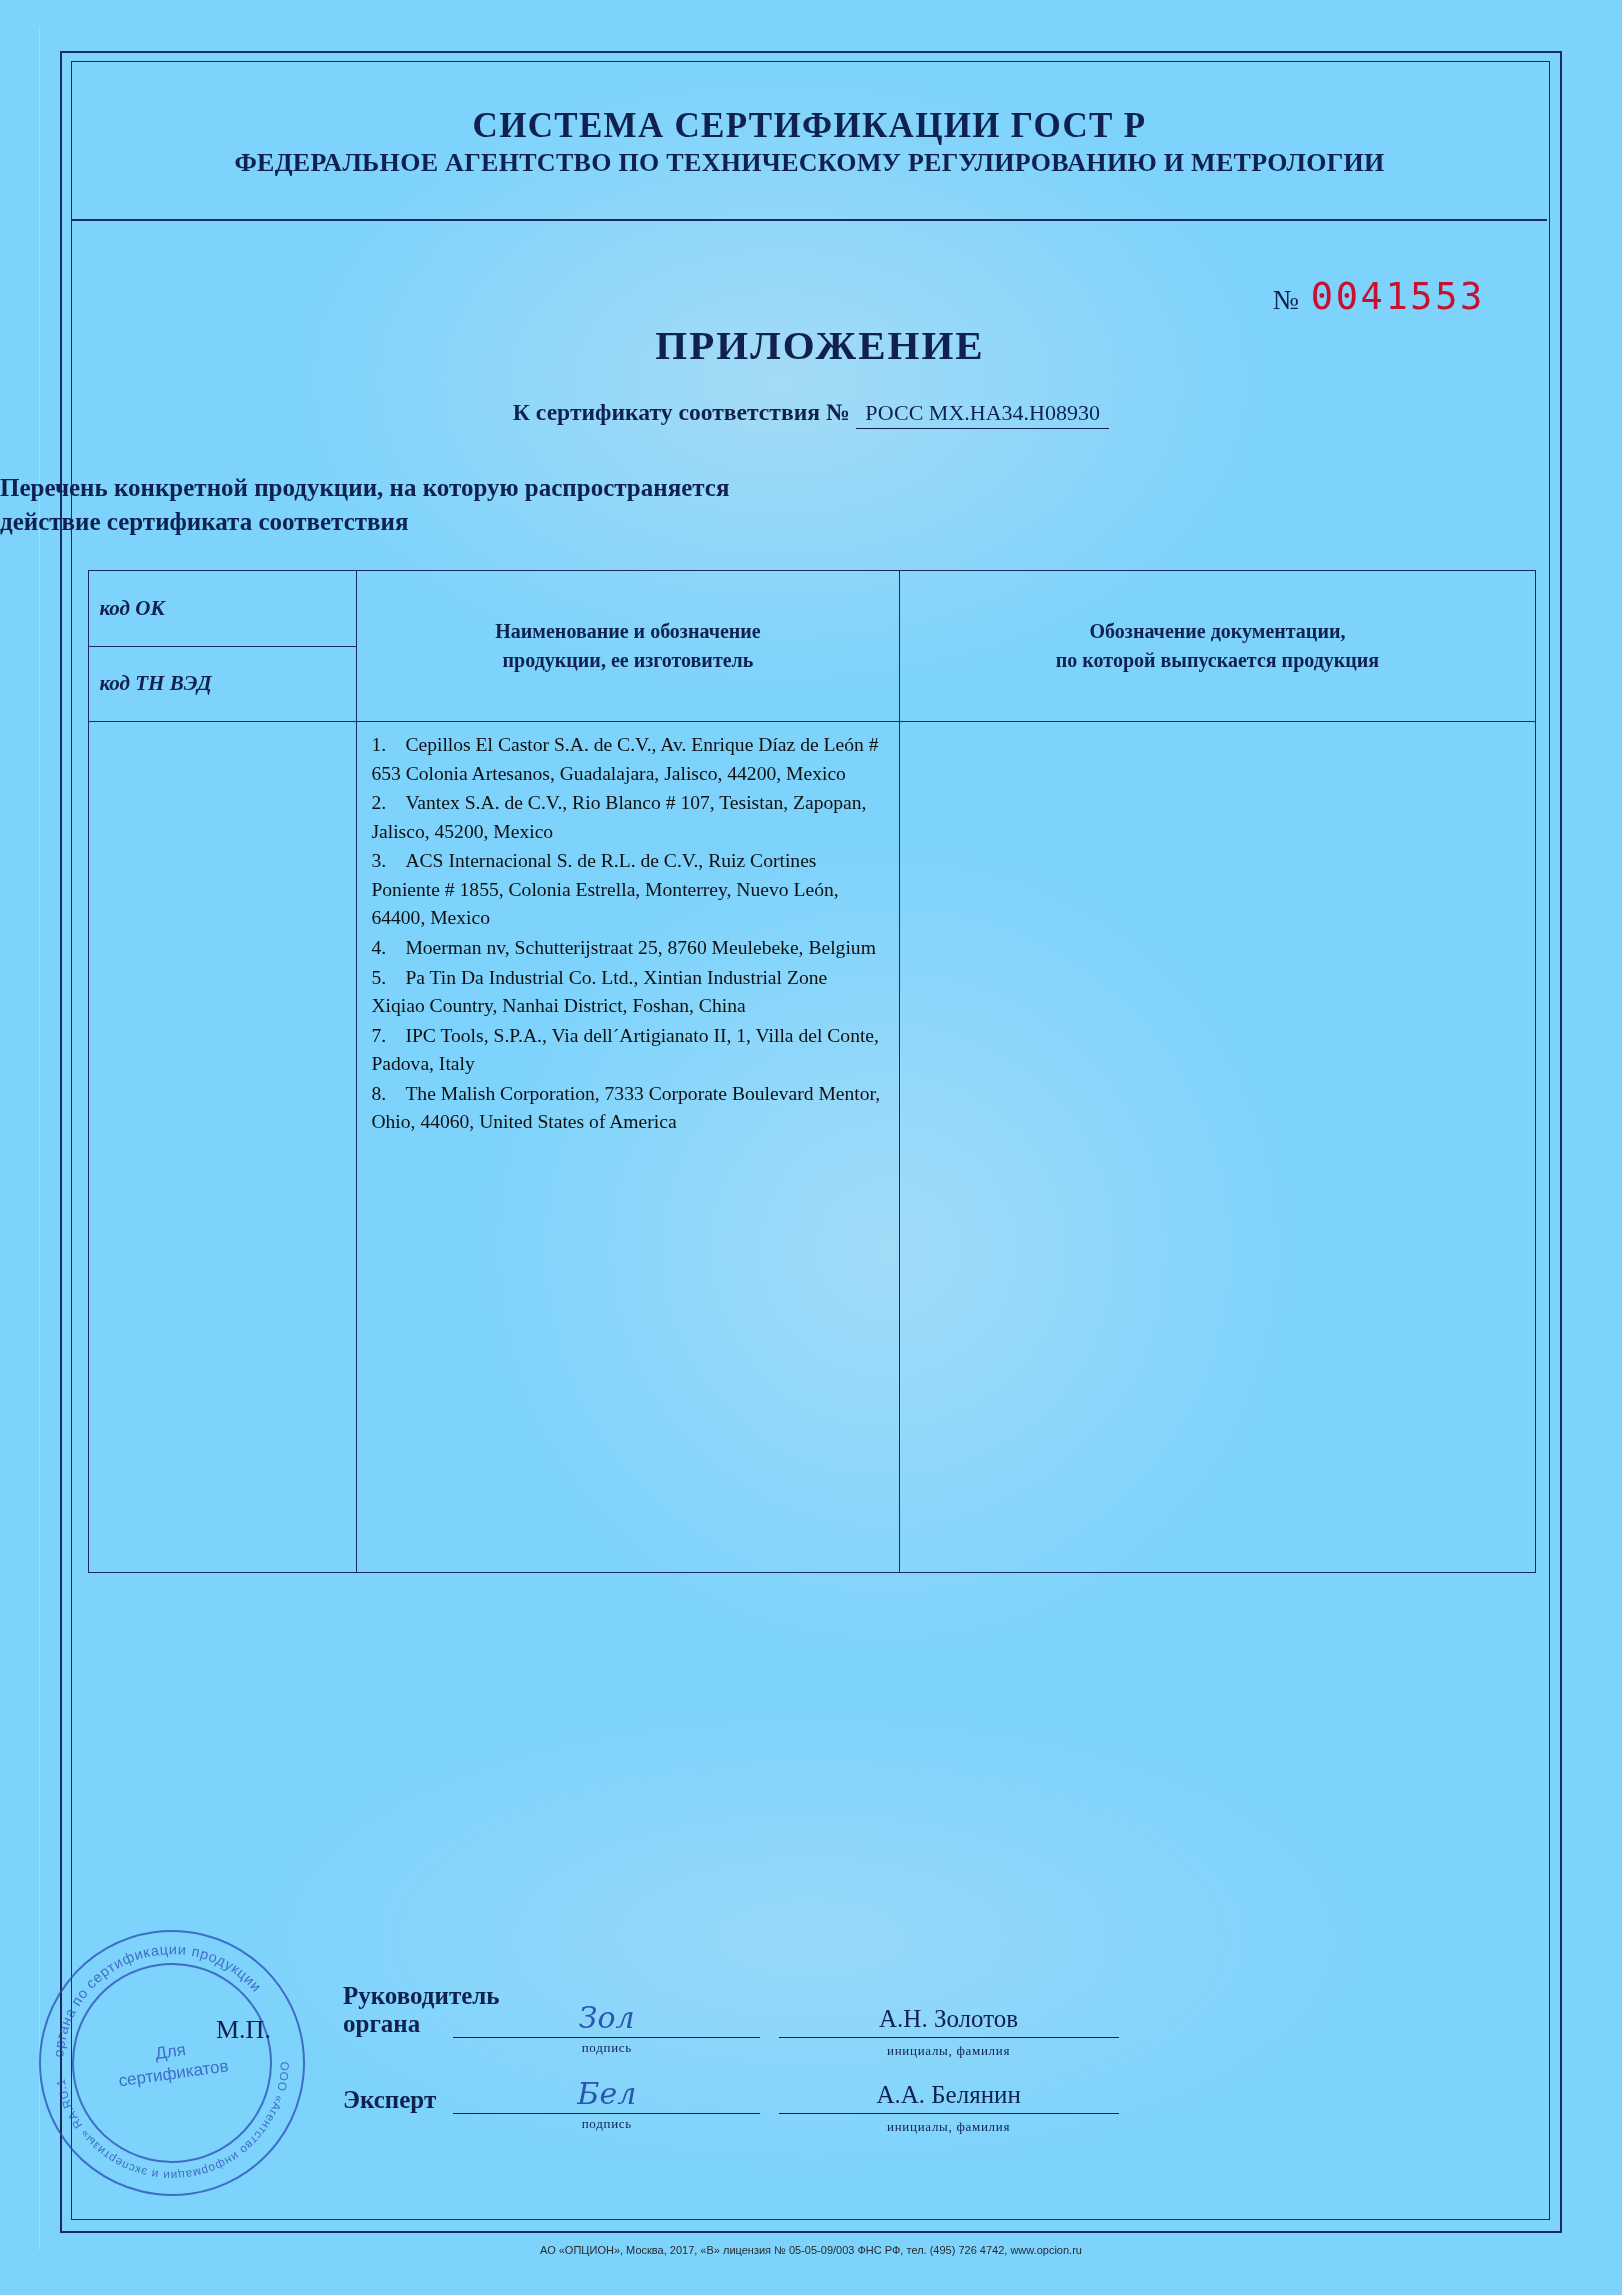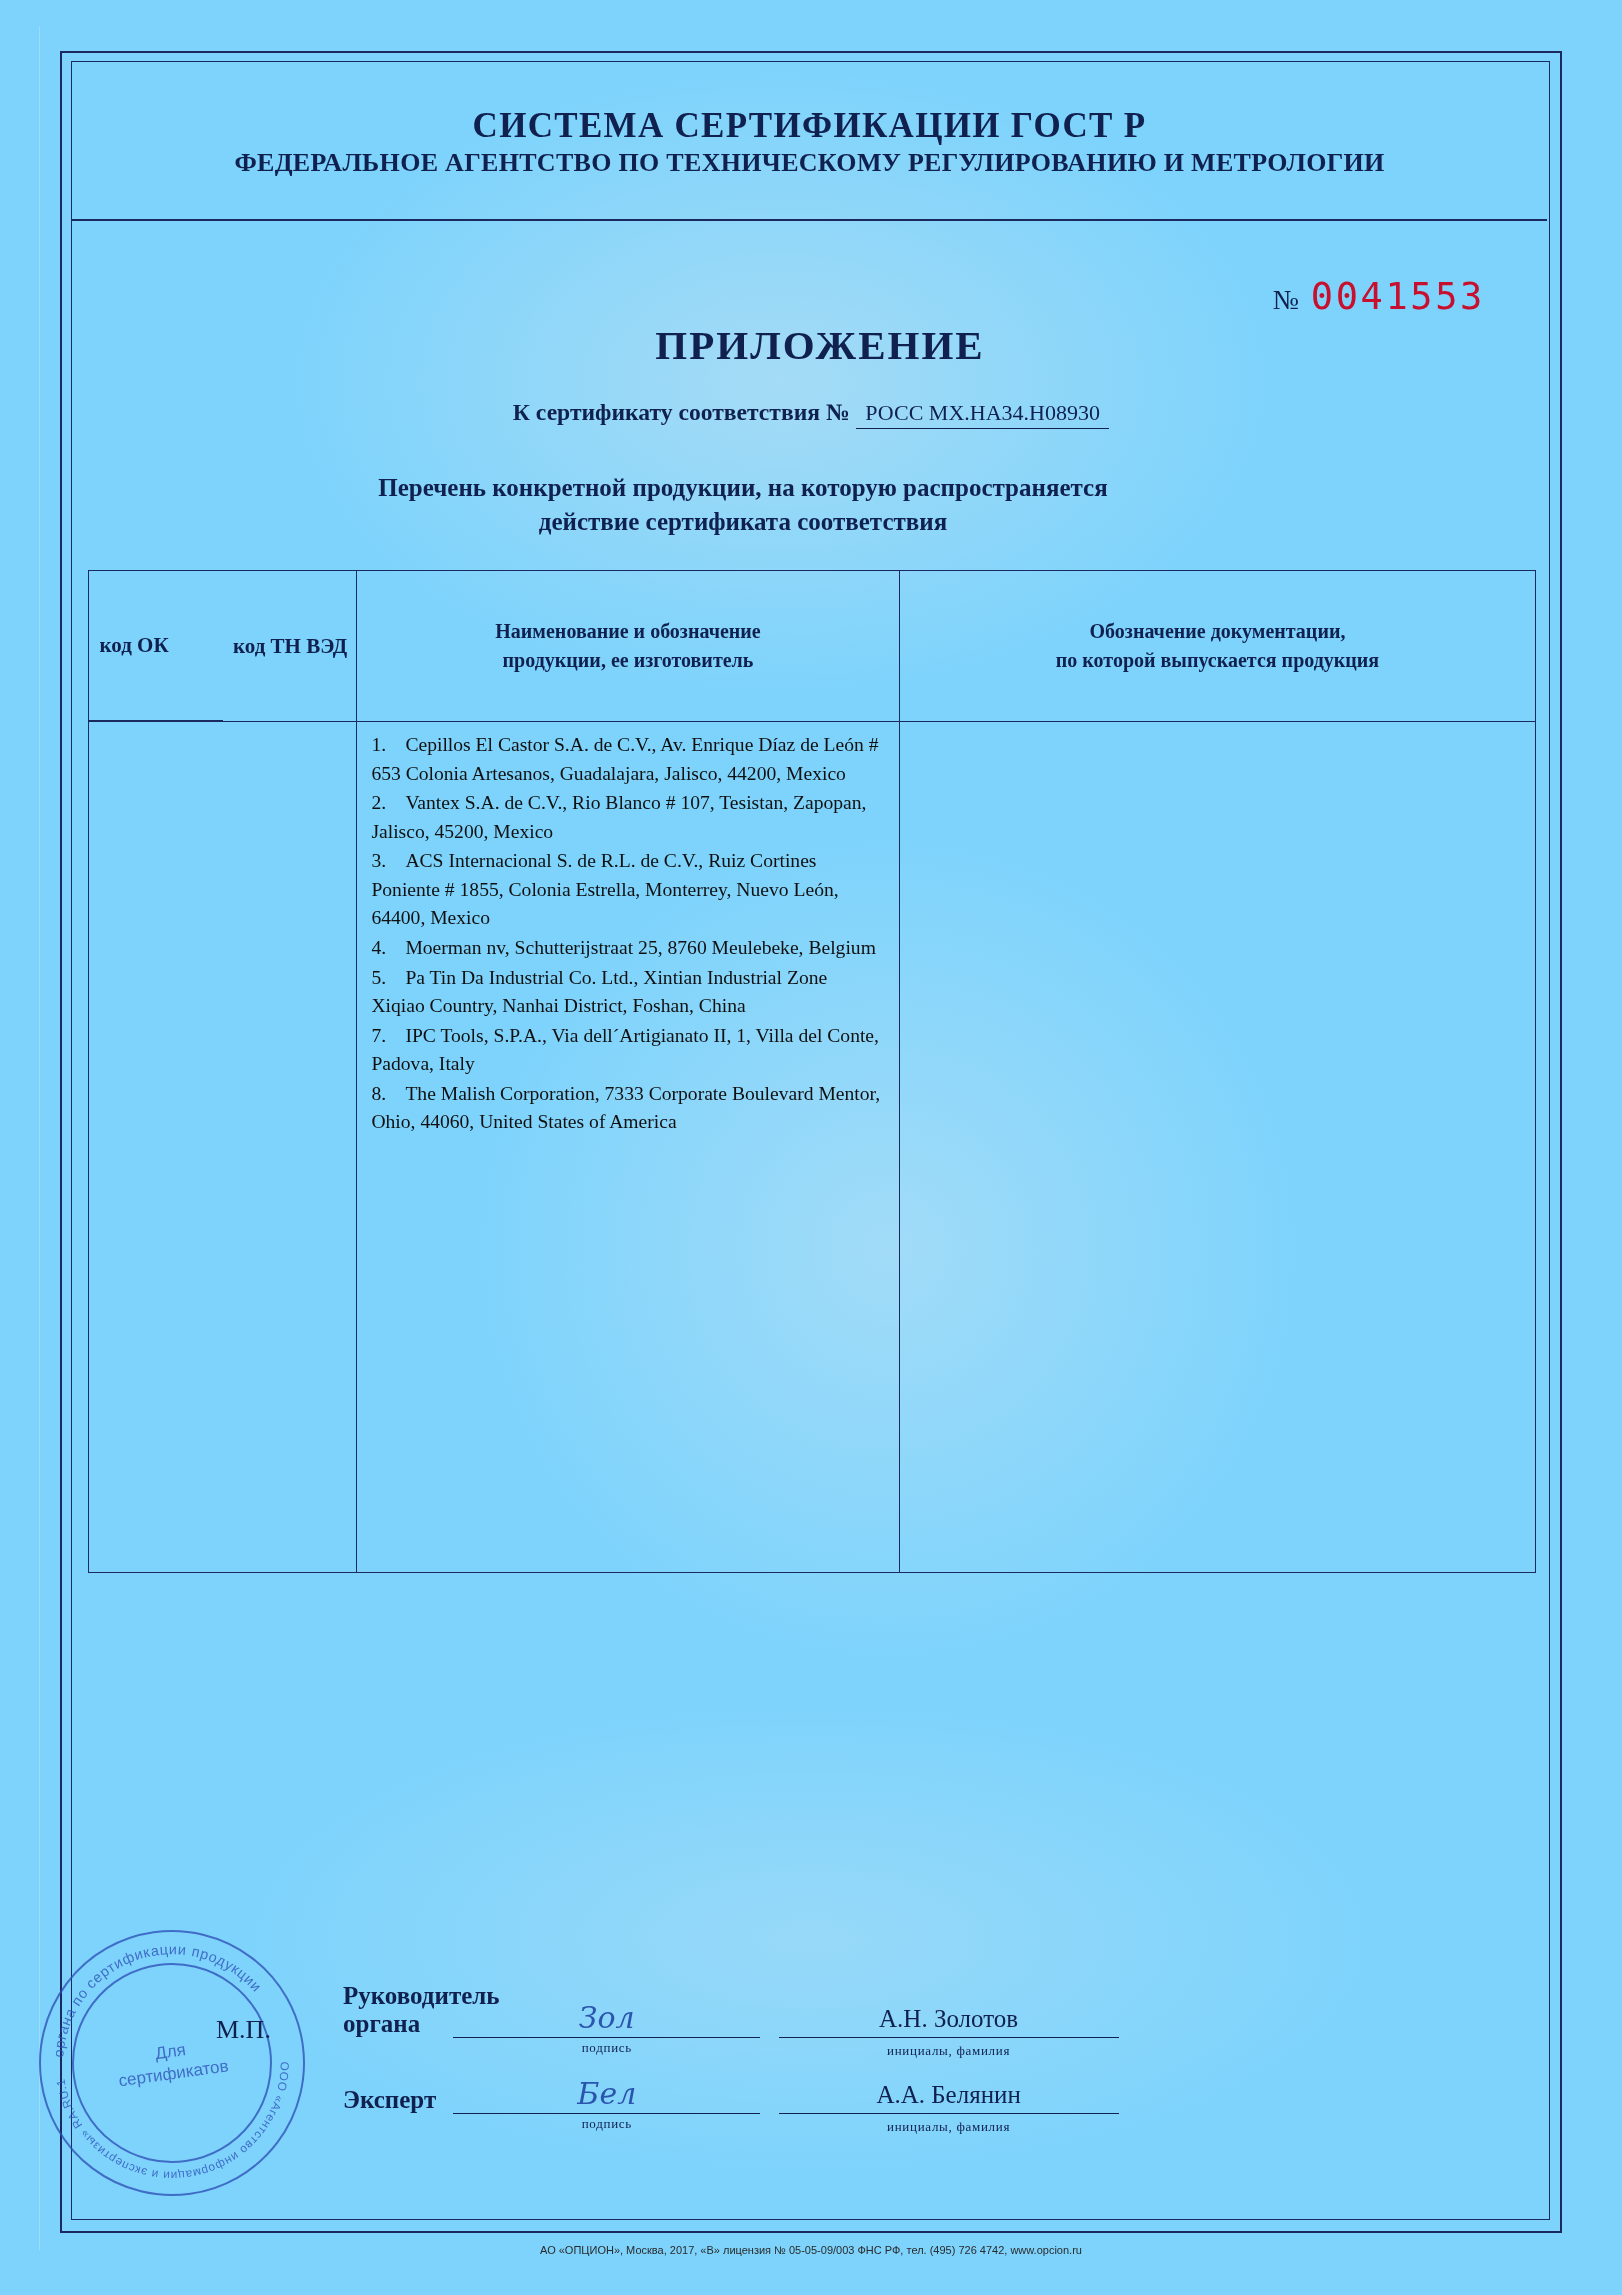--- a/index.html
+++ b/index.html
@@ -128,21 +128,20 @@
     border-bottom: 1.3px solid #10204f;
     padding: 0 9.2px 2.6px 9.2px;
     margin-left: 6.5px;
   }
 
   .subtitle {
     position: absolute;
     left: 0;
     top: 471px;
     width: 1486px;
-    text-align: center;
     color: #10204f;
     font-size: 25px;
     font-weight: bold;
     line-height: 1.35;
   }
 
   
   .tbl {
     position: absolute;
     left: 88px;
@@ -153,21 +152,22 @@
   }
   .tbl-head {
     display: flex;
     height: 150px;
   }
   .col-a {
     width: 268px;
     border-right: 1.3px solid #1b2a5e;
     box-sizing: border-box;
     display: flex;
-    flex-direction: row;
+    flex-direction: column;
+    font-style: italic;
   }
   .col-a .cell {
     flex: 1;
     display: flex;
     align-items: center;
     padding-left: 10.5px;
     font-size: 21px;
     font-weight: bold;
     color: #10204f;
   }

